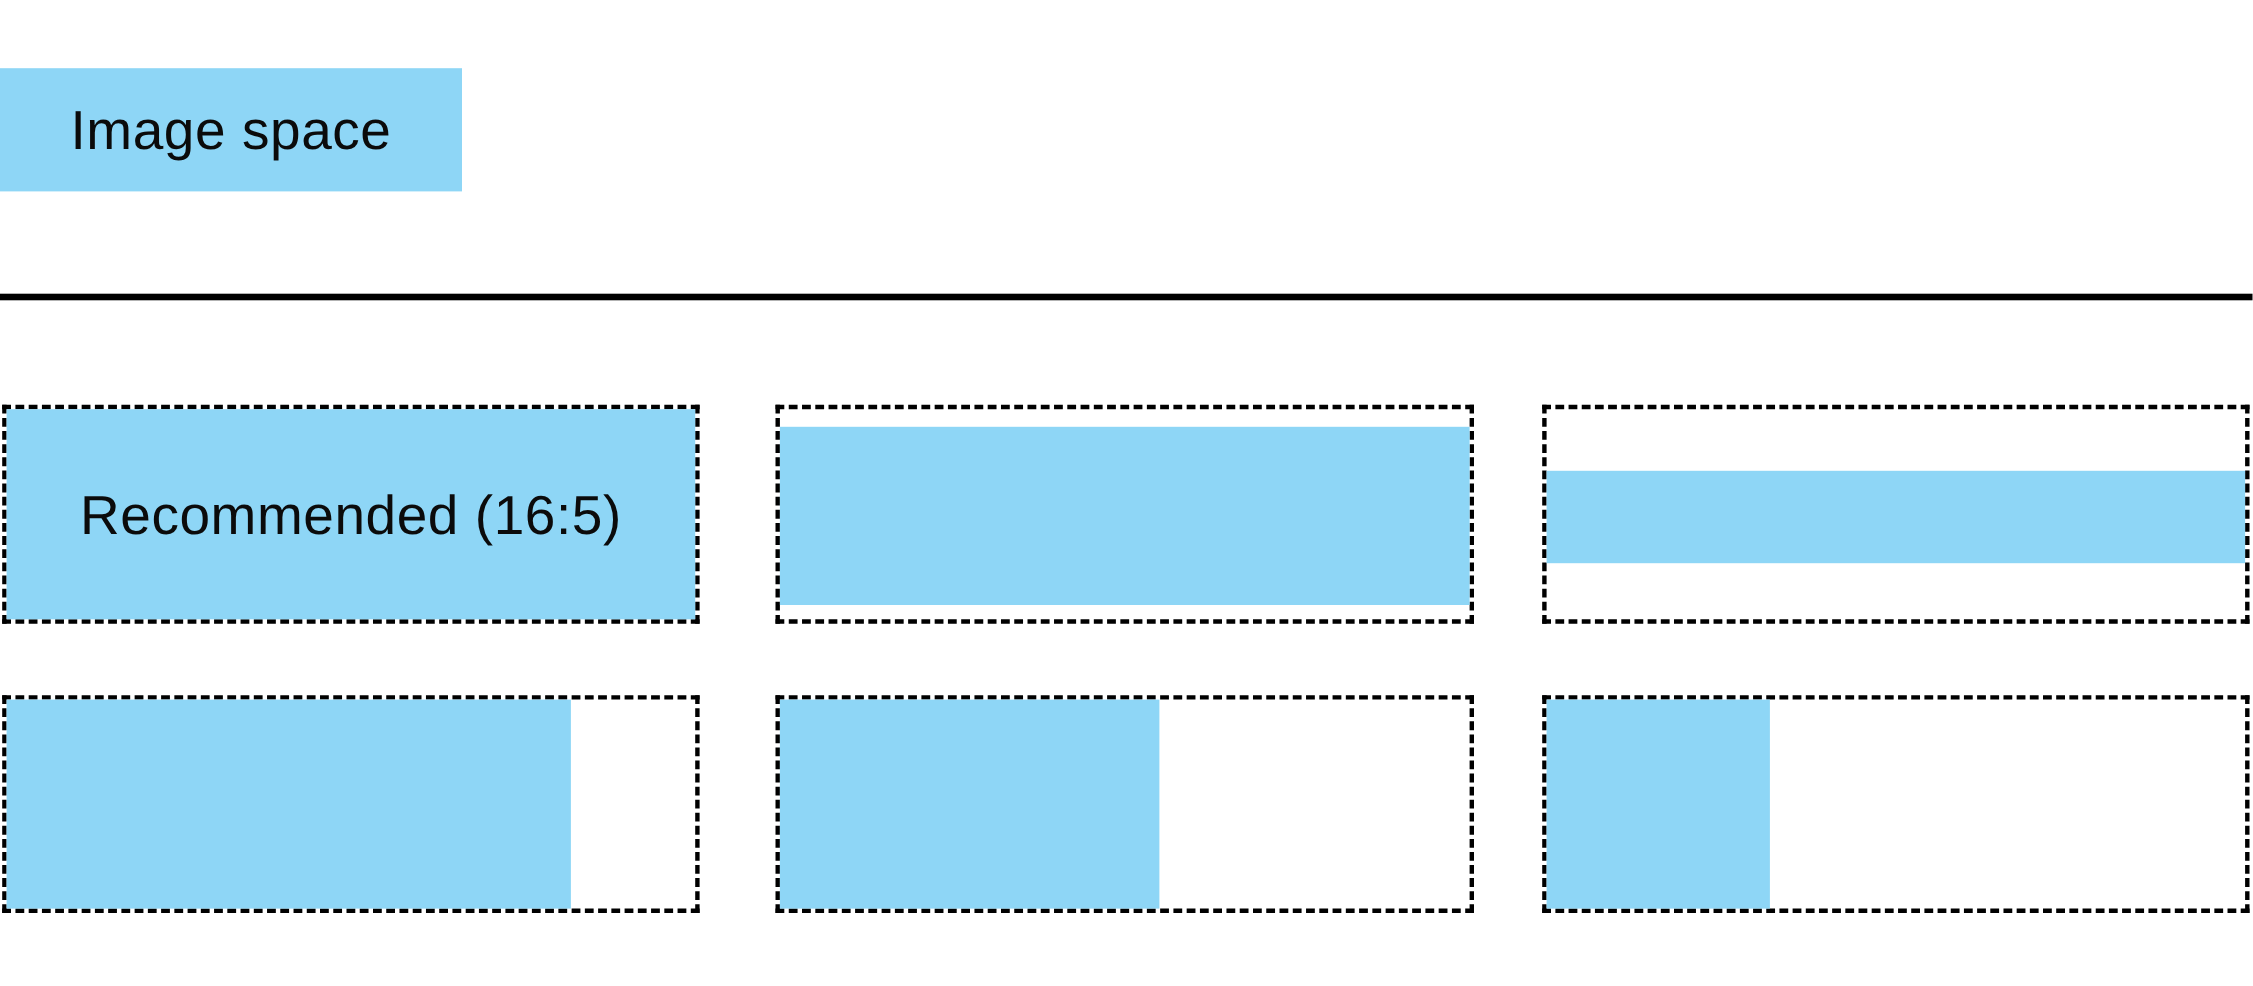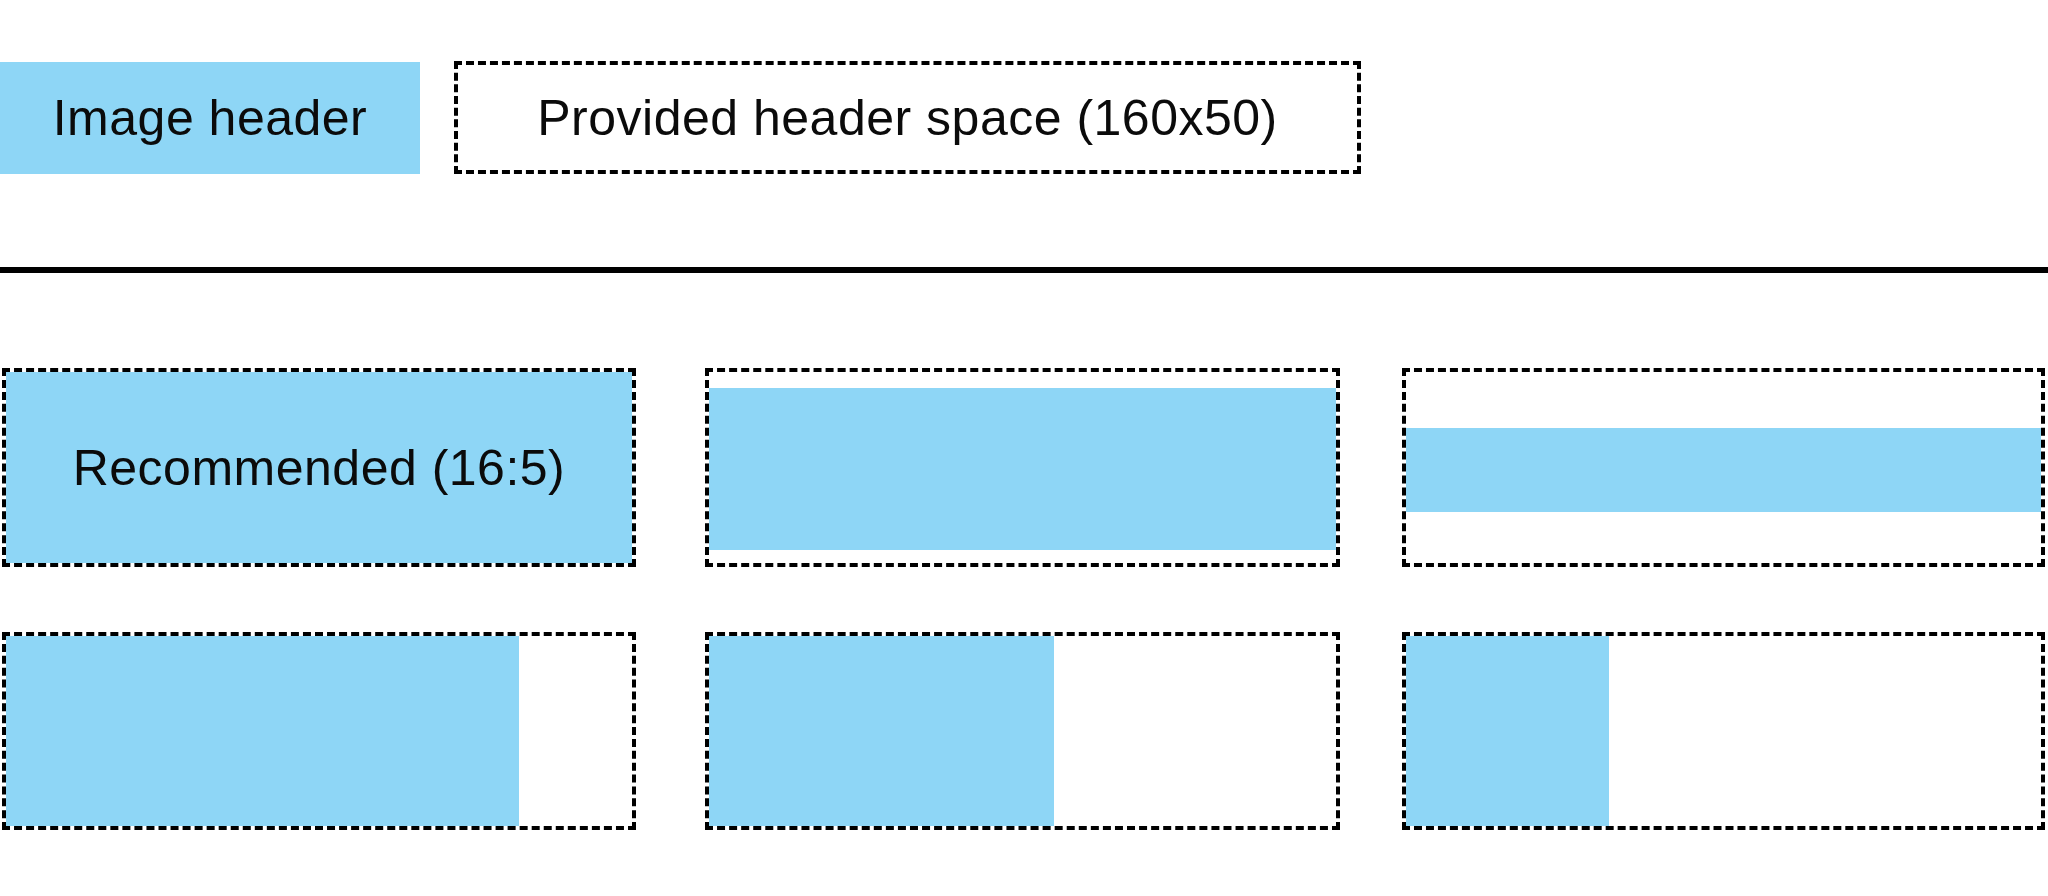--- a/index.html
+++ b/index.html
@@ -62,26 +62,23 @@
   .c1 { left: 2px;    width: 634px; }
   .c2 { left: 705px;  width: 635px; }
   .c3 { left: 1402px; width: 643px; }
 </style>
 </head>
 <body>
 
 <div class="canvas">
 
   <div class="swatch">
-    <span class="diagram-label">Image header</span>
+    <span class="diagram-label">Image space</span>
   </div>
 
-  <div class="header-space">
-    <span class="diagram-label">Provided header space (160x50)</span>
-  </div>
 
   <div class="divider"></div>
 
   <div class="ex r1 c1">
     <div class="fill" style="left:0;top:0;width:100%;height:100%"></div>
     <span class="ex-label diagram-label">Recommended (16:5)</span>
   </div>
 
   <div class="ex r1 c2">
     <div class="fill" style="left:0;top:16px;width:100%;height:162px"></div>

